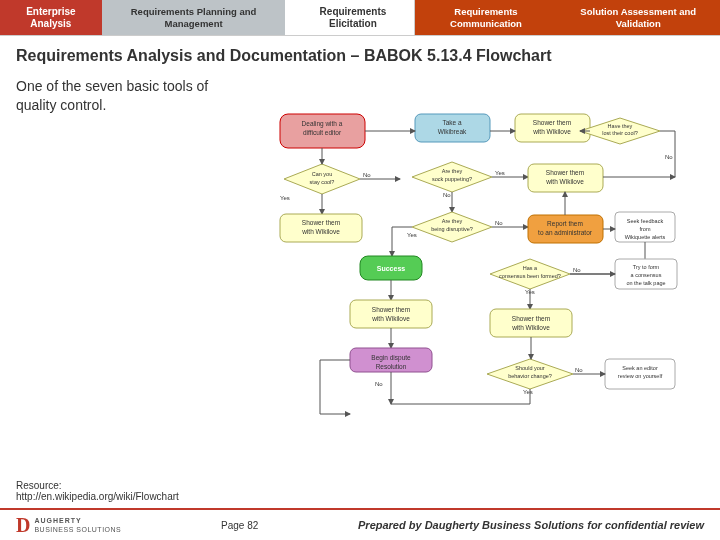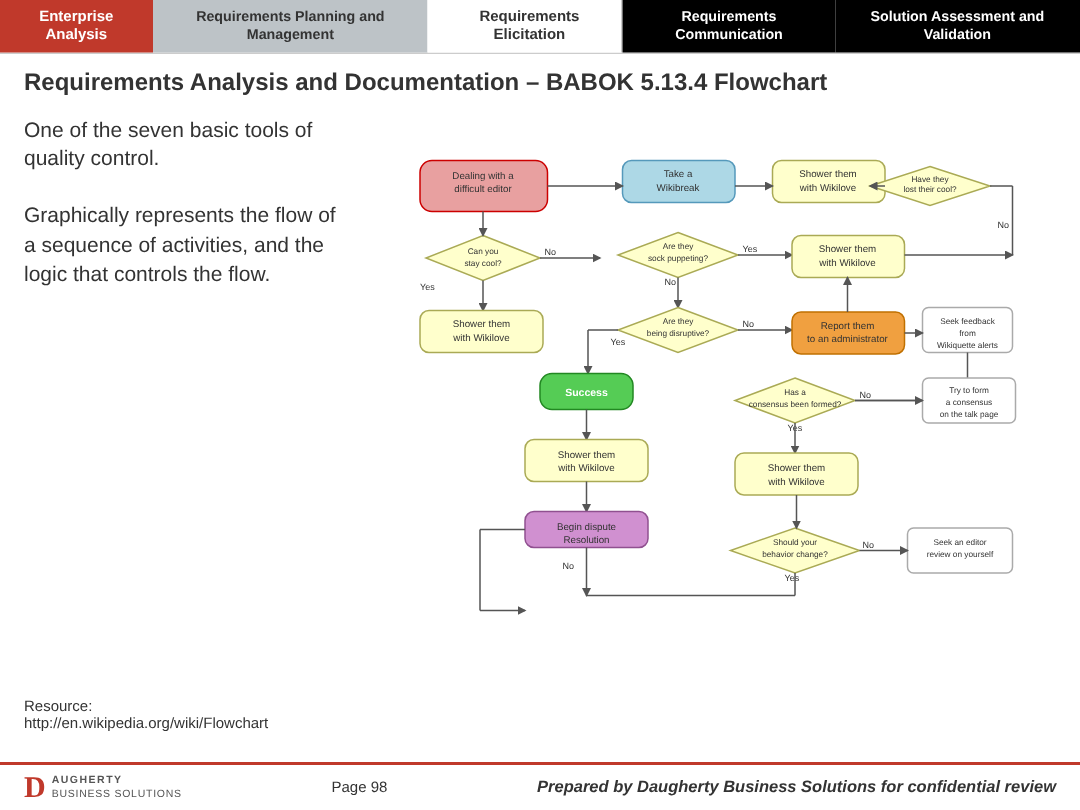--- a/index.html
+++ b/index.html
@@ -34,39 +34,39 @@
       background: #c0392b;
       color: #fff;
       font-weight: bold;
     }
     .nav-item.active-red {
       background: #e74c3c;
       color: #fff;
       font-weight: bold;
     }
     .nav-item.grey {
-      background: #000000;
+      background: #c2410c;
       color: #fff;
     }
     .nav-item.light-grey {
       background: #bdc3c7;
       color: #333;
     }
     .nav-item.white {
       background: #fff;
       color: #333;
       border-right: 1px solid #ccc;
       padding-left: 16px;
     }
 
     
     .content {
       display: flex;
       flex-direction: column;
-      padding: 10px 16px 20px 16px;
+      padding: 10px 16px 6px 16px;
       height: calc(540px - 36px - 32px);
     }
 
     .page-title {
       font-size: 16px;
       font-weight: bold;
       color: #333;
       margin-bottom: 10px;
       line-height: 1.3;
     }
@@ -167,21 +167,20 @@
   <div class="nav-item grey" style="font-size:9.5px;">
     <span>Solution Assessment and Validation</span>
   </div>
 </div>
 
 <div class="content">
   <h2 class="page-title">Requirements Analysis and Documentation – BABOK 5.13.4 Flowchart</h2>
   <div class="main-body">
     <div class="left-text">
       <p>One of the seven basic tools of quality control.</p>
-      <p>Graphically represents the flow of a sequence of activities, and the logic that controls the flow.</p>
       <div class="resource-link">Resource: http://en.wikipedia.org/wiki/Flowchart</div>
     </div>
     <div class="flowchart-area">
 
       <svg class="flowchart-svg" viewBox="0 0 420 370" xmlns="http://www.w3.org/2000/svg">
         <defs>
           <marker id="arrow" markerWidth="6" markerHeight="6" refX="5" refY="3" orient="auto">
             <path d="M0,0 L0,6 L6,3 z" fill="#555"></path>
           </marker>
         </defs>
@@ -337,15 +336,15 @@
 </div>
 
 <div class="footer">
   <div class="footer-logo">
     <div class="logo-d">D</div>
     <div>
       <div class="logo-text" style="font-weight:bold;letter-spacing:1px;">AUGHERTY</div>
       <div class="logo-text">BUSINESS SOLUTIONS</div>
     </div>
   </div>
-  <div class="footer-page">Page 98</div>
+  <div class="footer-page">Page 82</div>
   <div class="footer-prepared">Prepared by Daugherty Business Solutions for confidential review</div>
 </div>
 
 </body></html>

